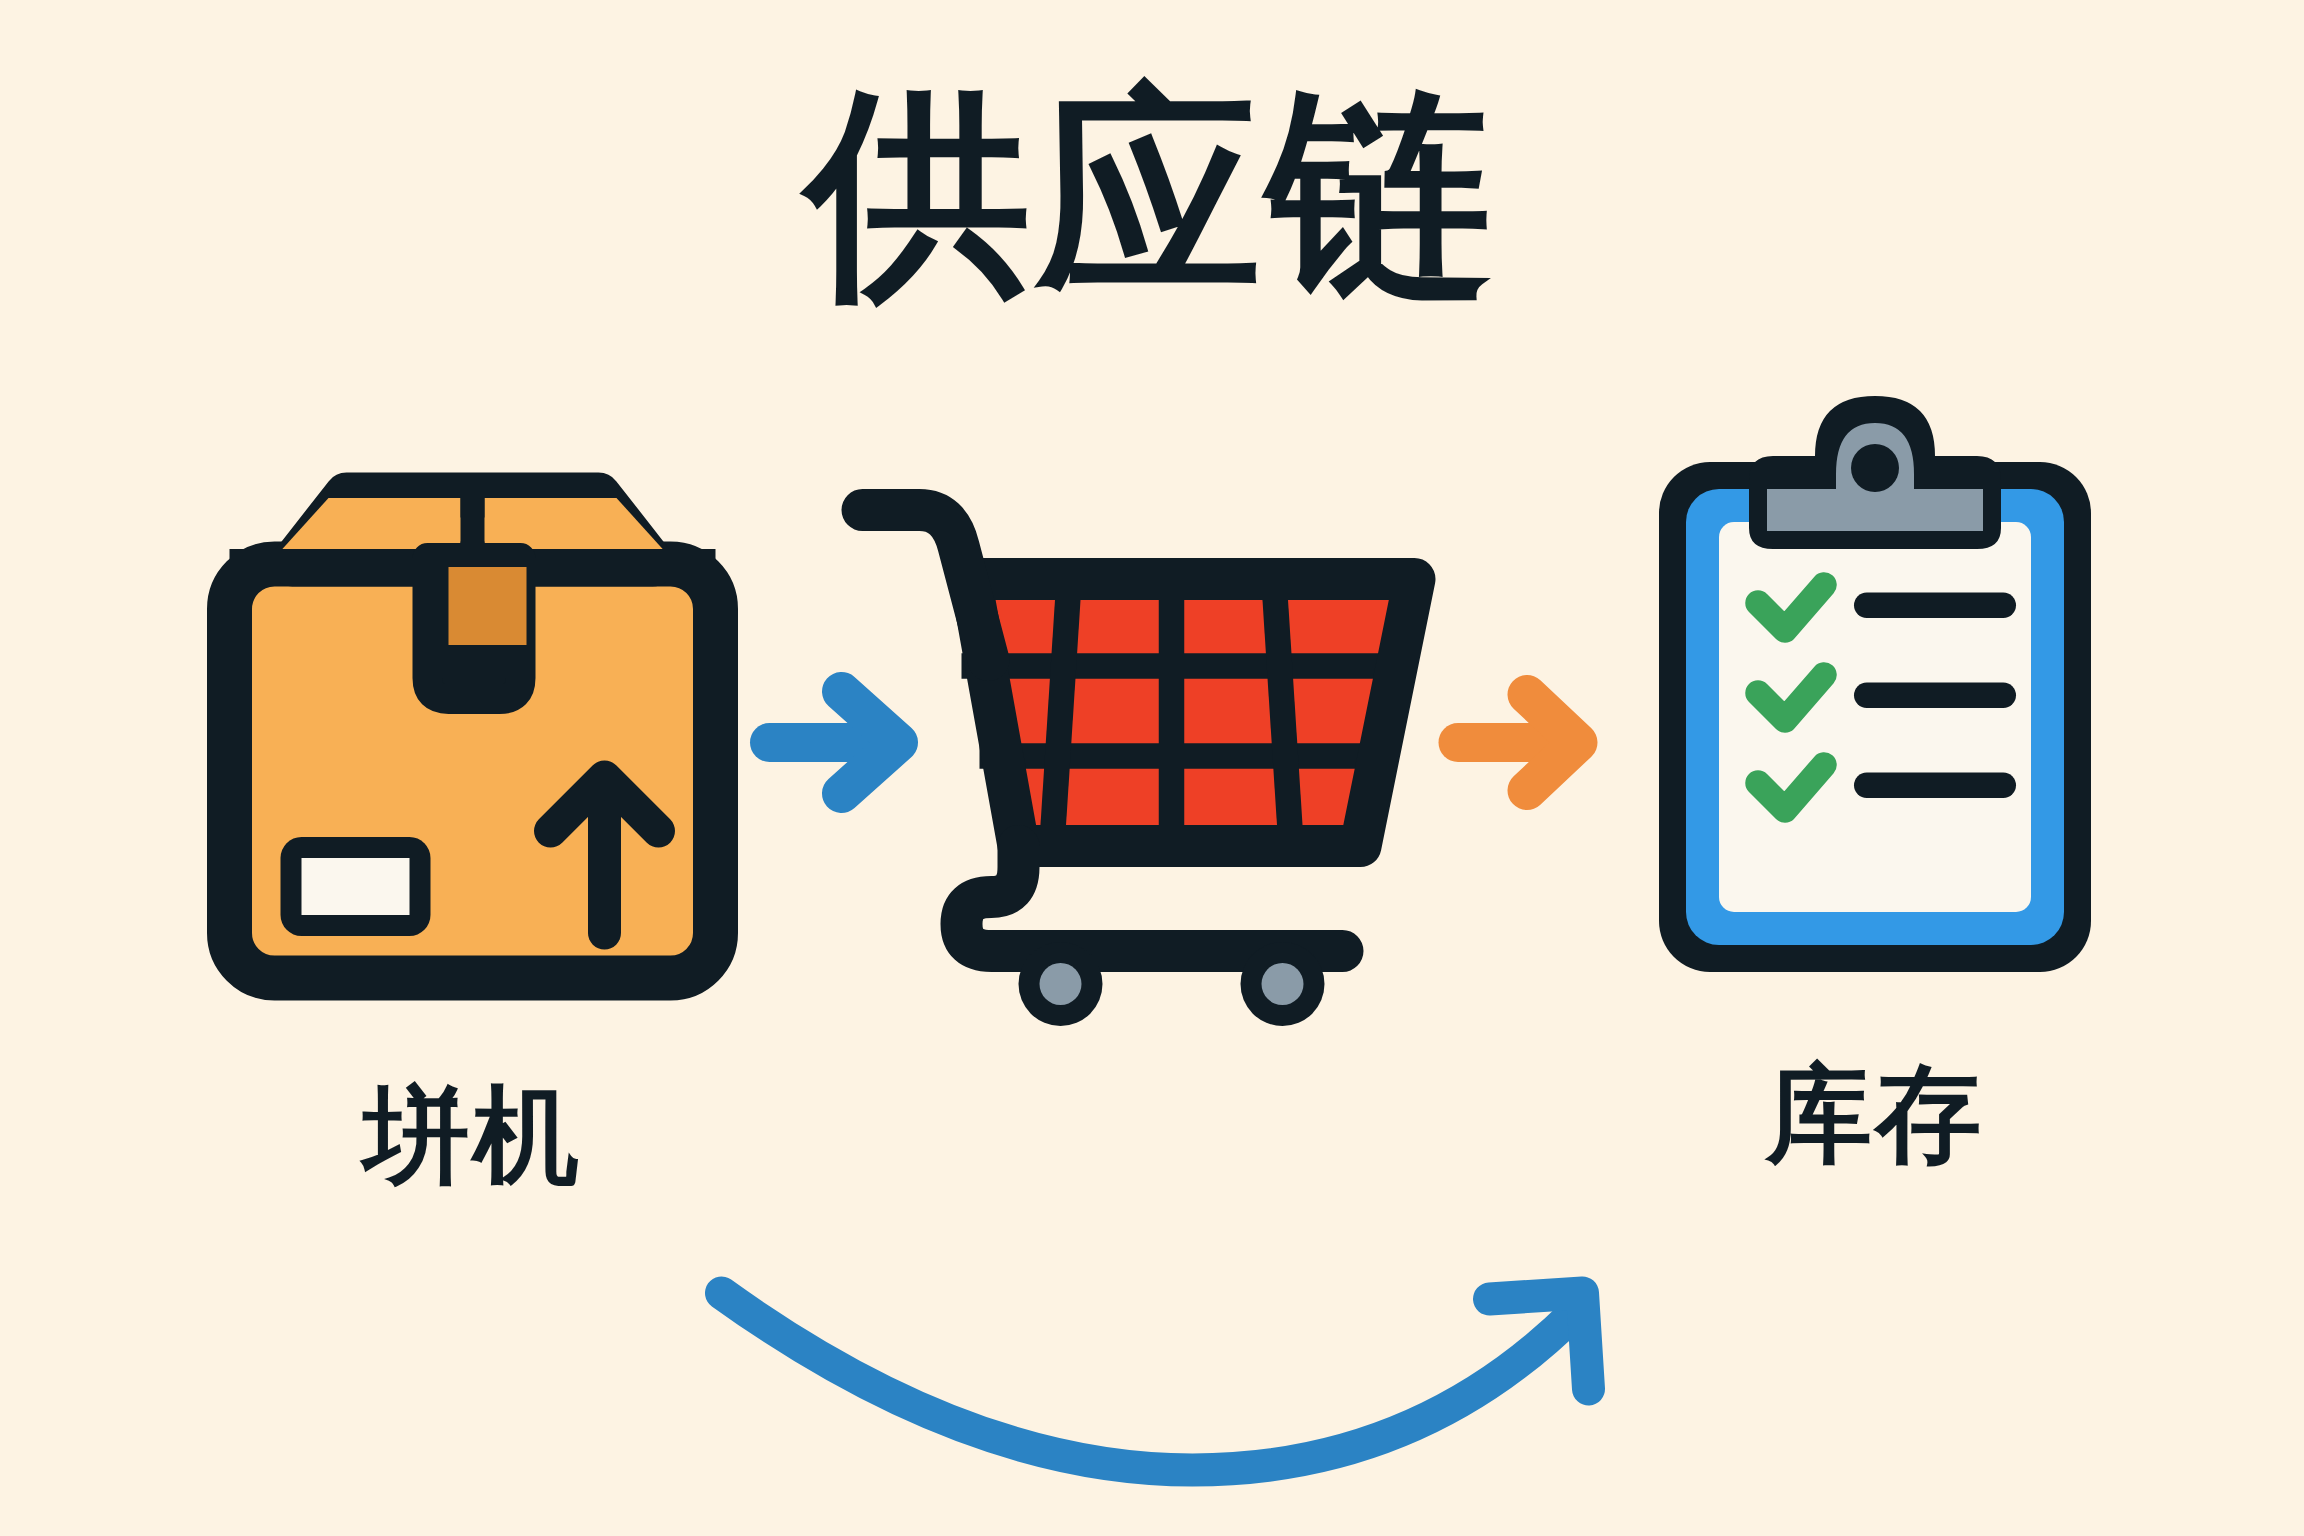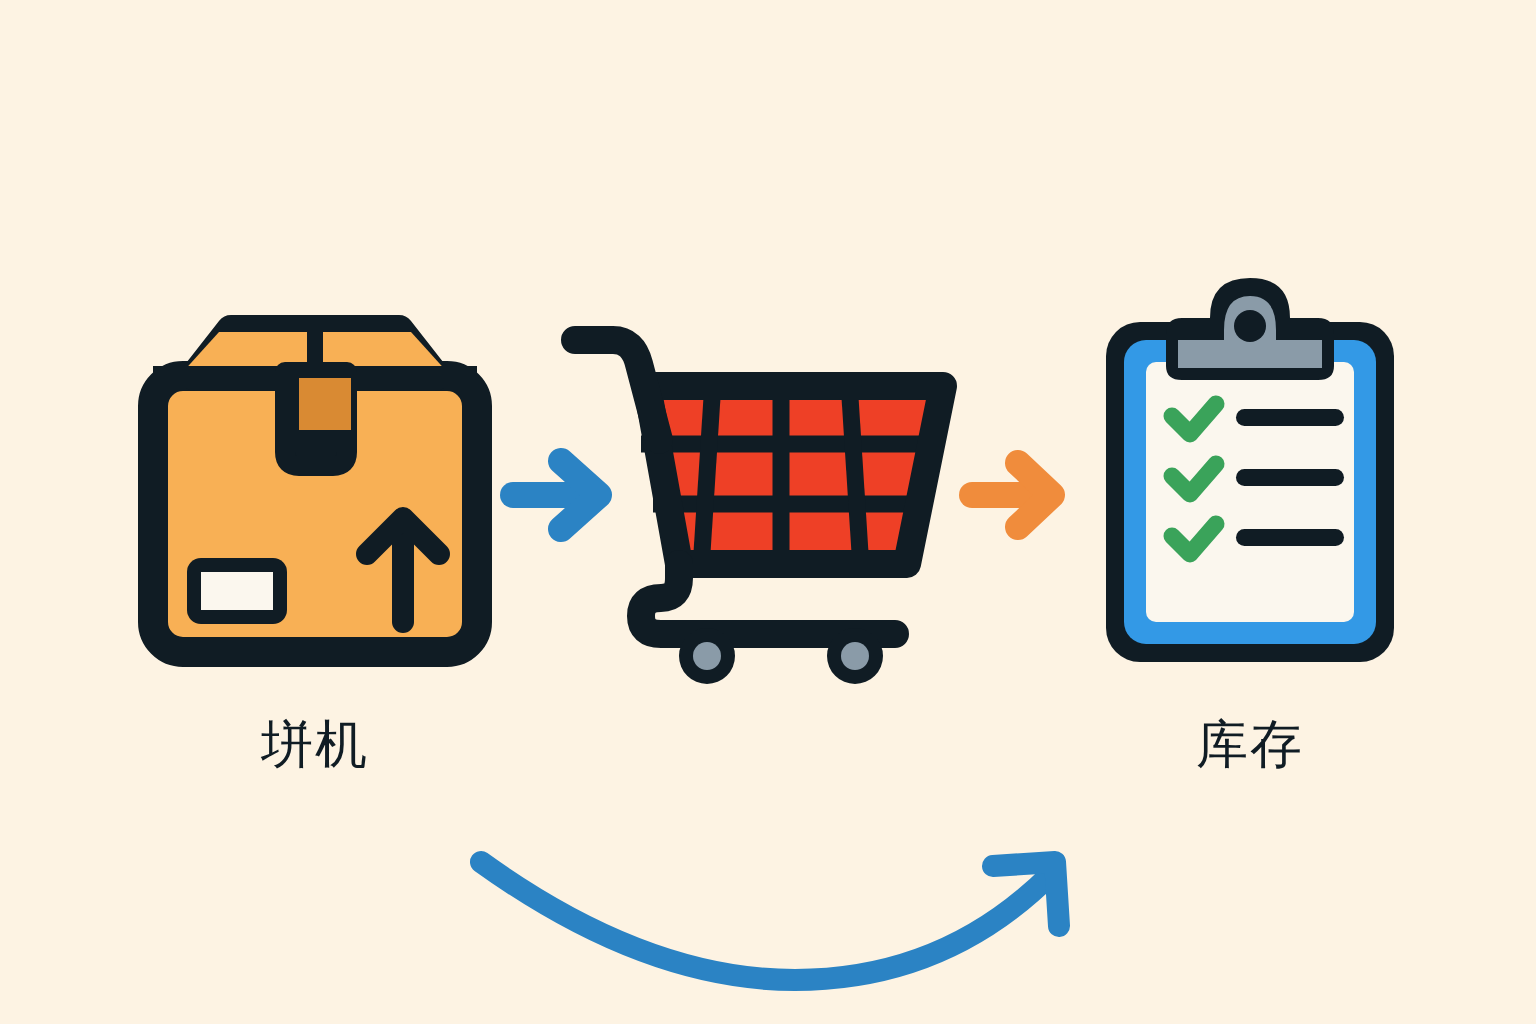--- a/index.html
+++ b/index.html
@@ -34,36 +34,37 @@
     font-family: "DejaVu Sans", "Liberation Sans", sans-serif;
     user-select: none;
   }
   .node {
     position: absolute;
   }
   .node-label {
     position: absolute;
     width: 100%;
     text-align: center;
-    font-size: 52px;
-    font-weight: 400;
+    font-size: 71px;
+    font-weight: 700;
     color: #101C24;
     letter-spacing: 2px;
     font-family: "DejaVu Sans", "Liberation Sans", sans-serif;
     user-select: none;
     white-space: nowrap;
   }
   .icon-wrap { position: absolute; }
   svg { display: block; overflow: visible; }
 </style>
 </head>
 <body>
 
 <div id="stage">
 
+  <div class="title">供应链</div>
 
   <div class="node" style="left:120px; top:300px; width:390px; height:540px;">
     <div class="icon-wrap" style="left:15px; top:10px;">
       <svg width="360" height="360" viewBox="0 0 360 360">
 
         <rect x="18" y="66" width="324" height="276" rx="30" fill="#F8B055" stroke="#101C24" stroke-width="30"></rect>
 
         <path d="M 60 66 L 96 20 L 264 20 L 300 66 Z" fill="#F8B055" stroke="#101C24" stroke-width="30" stroke-linejoin="round"></path>
 
         <path d="M 46 64 L 84 22 L 172 22 L 172 64 Z" fill="#F8B055"></path>
@@ -132,21 +133,21 @@
 
   <div class="icon-wrap" style="left:960px; top:445px;">
     <svg width="120" height="100" viewBox="0 0 120 100">
       <g stroke="#F08C3C" stroke-width="26" stroke-linecap="round" stroke-linejoin="round" fill="none">
         <line x1="12" y1="50" x2="88" y2="50"></line>
         <polyline points="58,18 92,50 58,82"></polyline>
       </g>
     </svg>
   </div>
 
-  <div class="node" style="left:1080px; top:270px; width:340px; height:570px;">
+  <div class="node" style="left:1080px; top:256px; width:340px; height:570px;">
     <div class="icon-wrap" style="left:10px; top:0px;">
       <svg width="320" height="400" viewBox="0 0 320 400">
 
         <rect x="16" y="52" width="288" height="340" rx="34" fill="#101C24"></rect>
 
         <rect x="34" y="70" width="252" height="304" rx="22" fill="#3399E6"></rect>
 
         <rect x="56" y="92" width="208" height="260" rx="10" fill="#FBF7EE"></rect>
 
         <path d="M 92 48 L 120 48 Q 120 8 160 8 Q 200 8 200 48 L 228 48 Q 244 48 244 64 L 244 96 Q 244 110 228 110 L 92 110 Q 76 110 76 96 L 76 64 Q 76 48 92 48 Z" fill="#101C24"></path>

